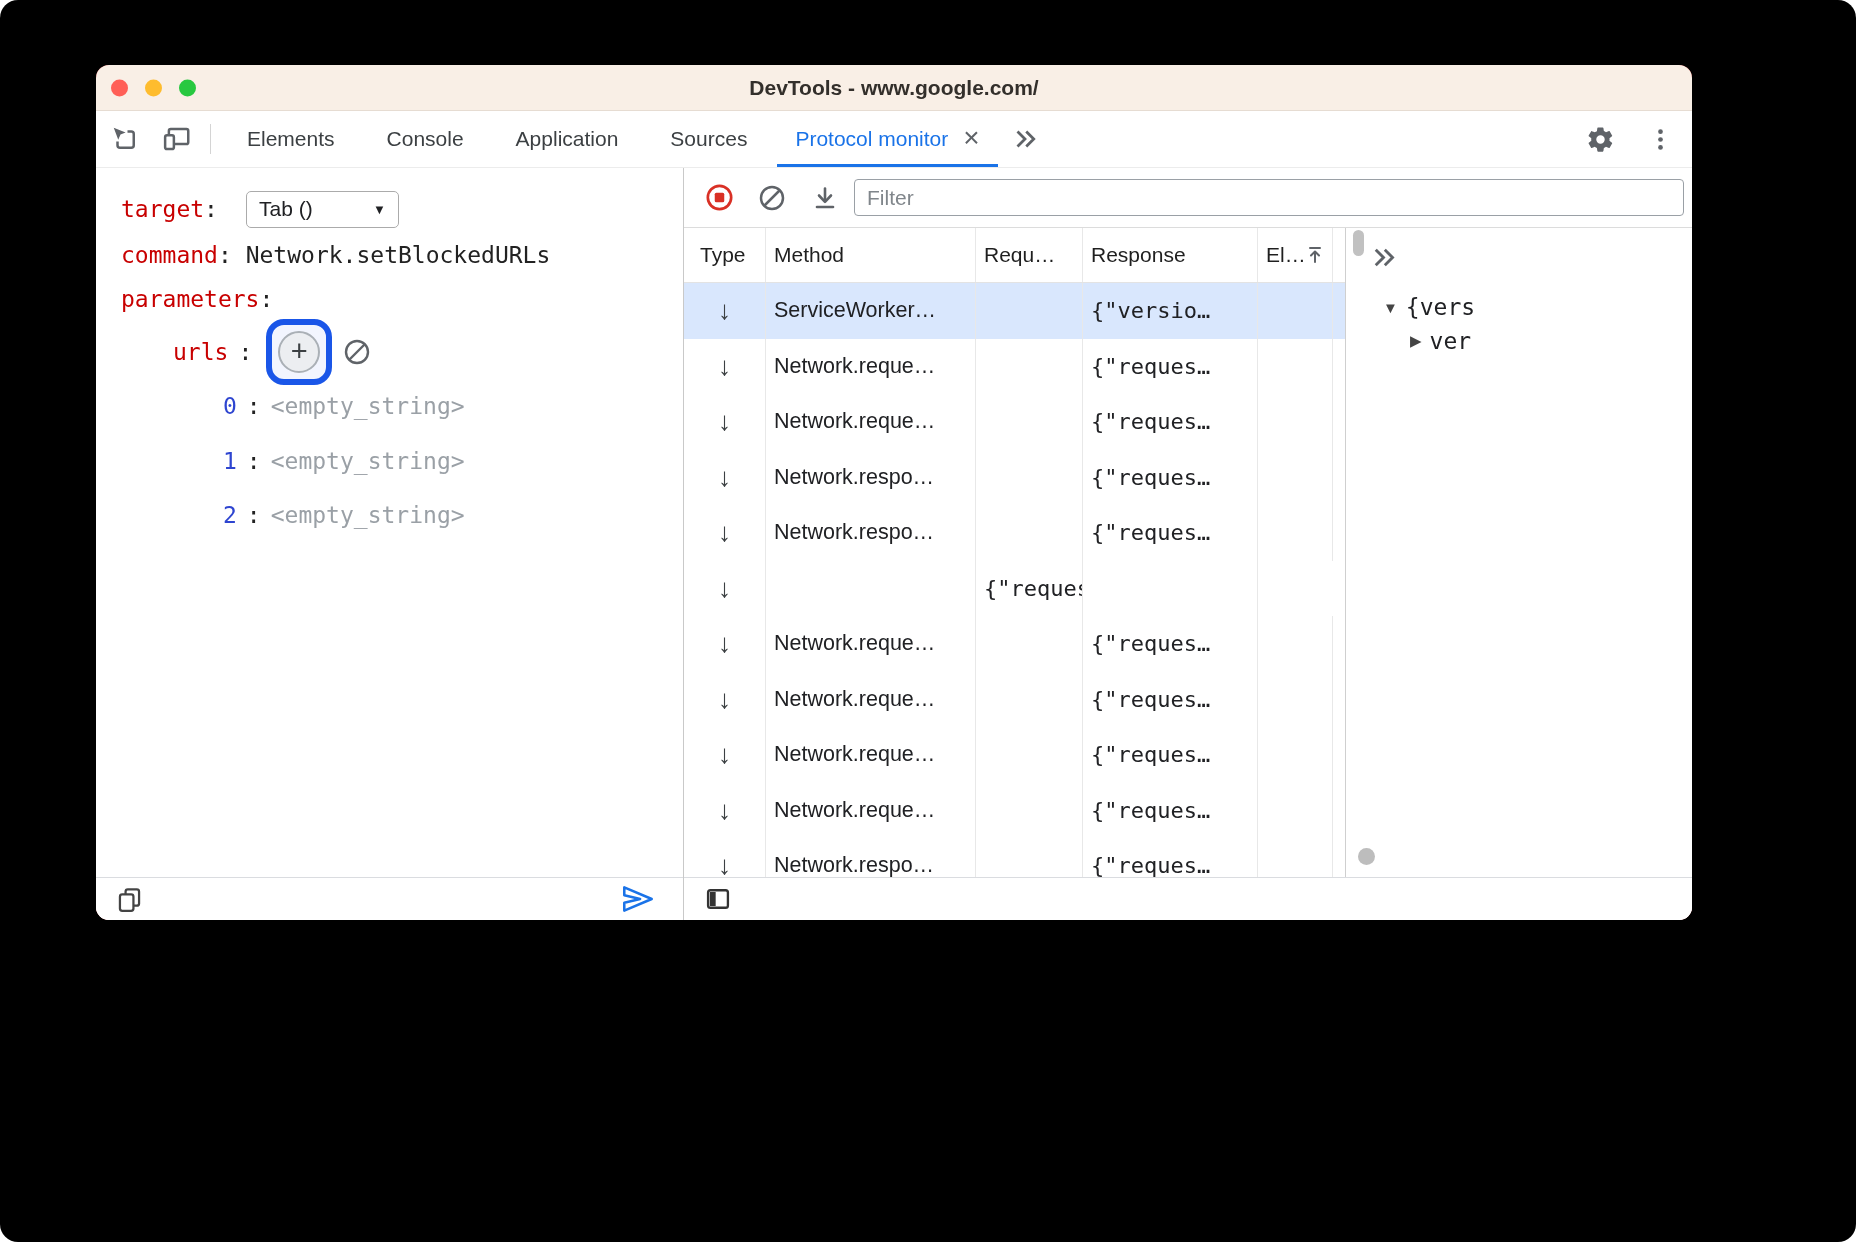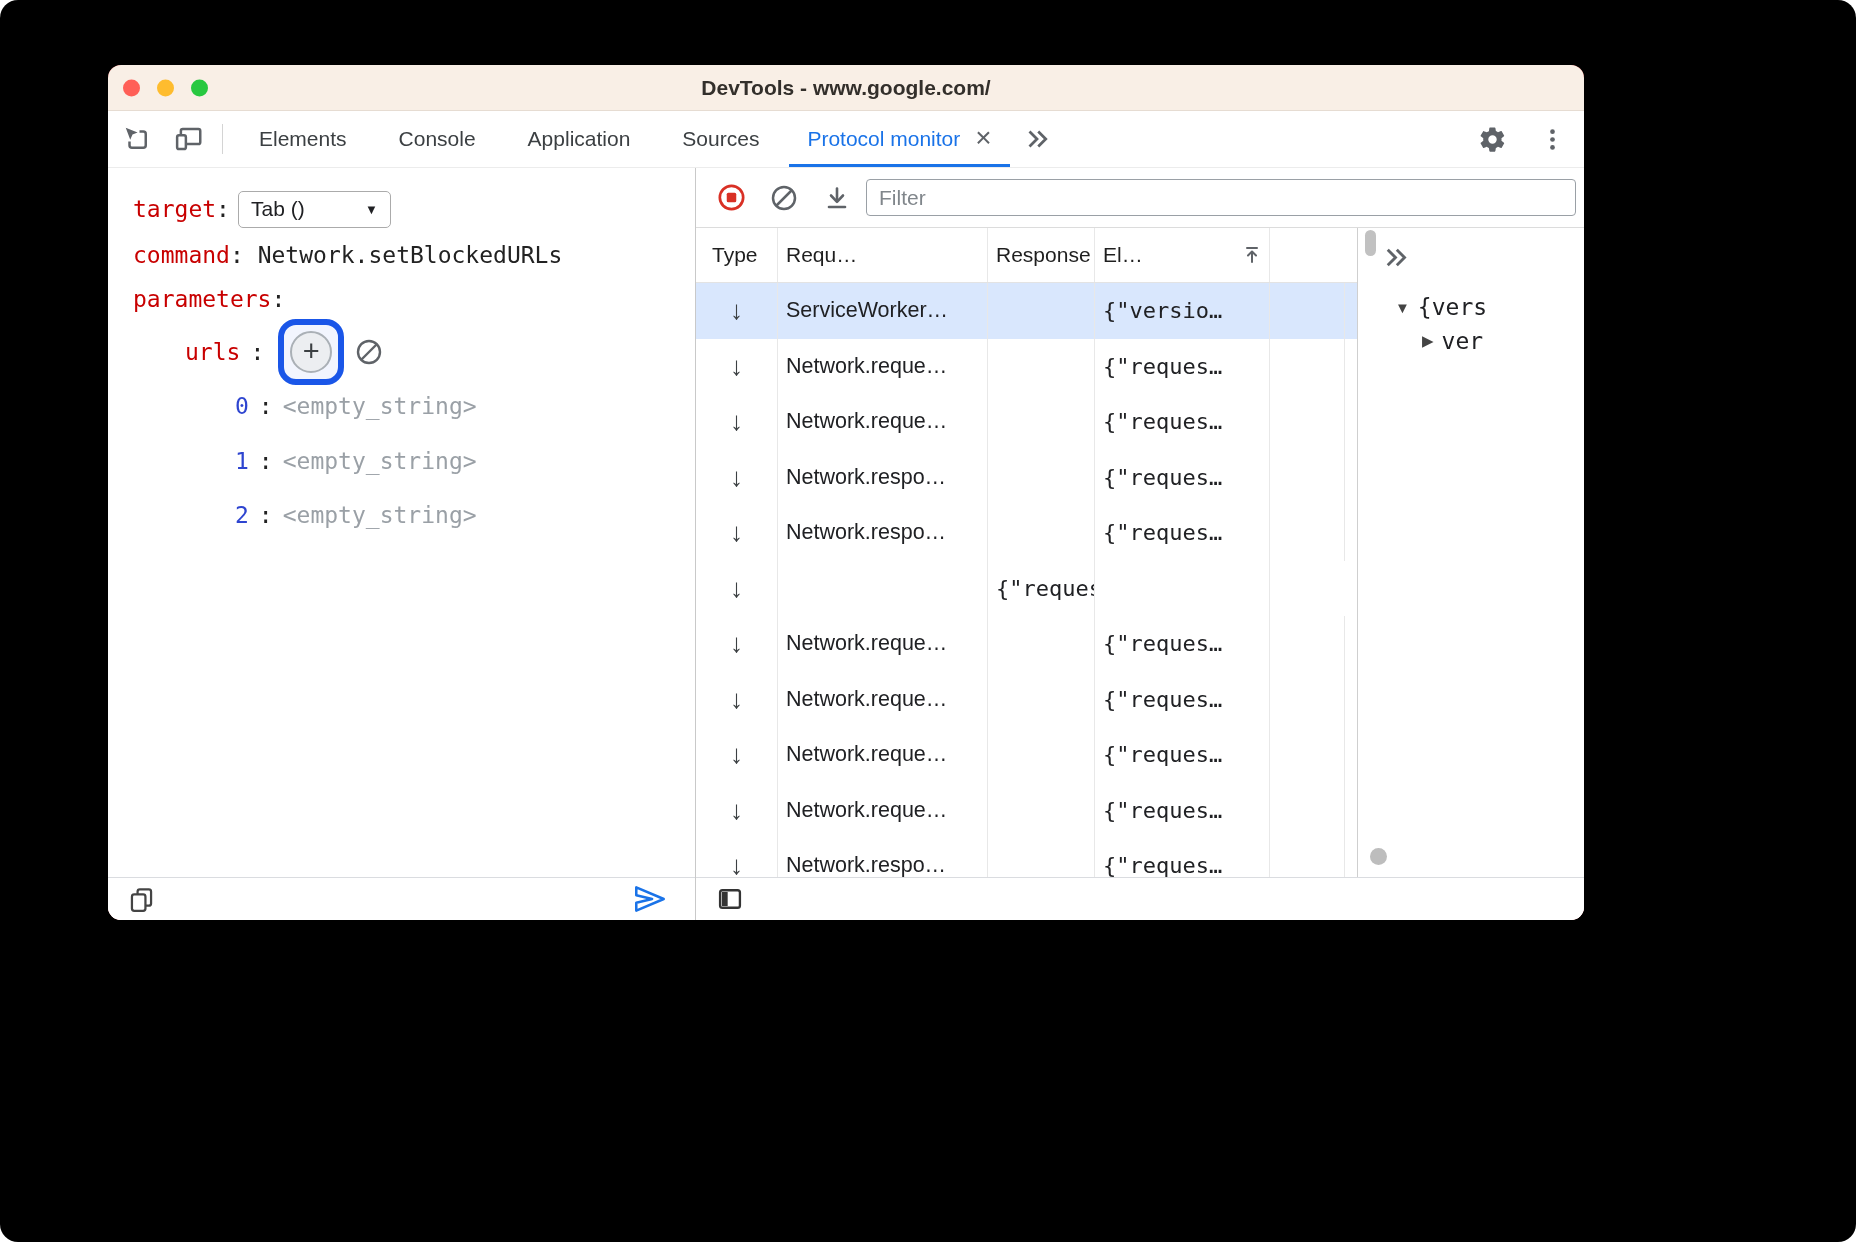--- a/index.html
+++ b/index.html
@@ -1,20 +1,20 @@
 <!DOCTYPE html>
 <html><head>
 <meta charset="utf-8">
 <style>
   * { box-sizing: border-box; margin: 0; padding: 0; }
   html,body { width:1856px; height:1242px; background:#ffffff; font-family:"Liberation Sans",sans-serif; }
   .backdrop { position:absolute; inset:0; background:#000; border-radius:18px; }
 
   .window {
-    position:absolute; left:108px; top:65px; width:1476px; height:855px;
+    position:absolute; left:96px; top:65px; width:1596px; height:855px;
     background:#b91c1c; border-radius:13px; overflow:hidden;
     box-shadow:0 35px 90px rgba(0,0,0,.7);
   }
 
   
   .titlebar { height:46px; background:#f9efe6; border-bottom:1px solid #e6dcd2;
     display:flex; align-items:center; justify-content:center; position:relative; }
   .traffic { position:absolute; left:15px; top:50%; transform:translateY(-50%); display:flex; gap:17px; }
   .light { width:17px; height:17px; border-radius:50%; }
   .light.red { background:#ff5f57; } .light.yellow { background:#febc2e; } .light.green { background:#28c840; }
@@ -48,21 +48,21 @@
   .colon { color:#222; }
   #l-target { left:25px; top:22px; height:38px; }
   #l-command { left:25px; top:74px; }
   #l-params { left:25px; top:118px; }
   #l-urls { left:77px; top:151px; height:66px; gap:10px; }
   #l-e0 { left:127px; top:225px; }
   #l-e1 { left:127px; top:280px; }
   #l-e2 { left:127px; top:334px; }
   .entry .colon { margin:0 10px; }
 
-  .dropdown { margin-left:8px; width:153px; height:37px; border:1.5px solid #ababab; border-radius:5px;
+  .dropdown { margin-left:28px; width:153px; height:37px; border:1.5px solid #ababab; border-radius:5px;
     background:#fff; display:flex; align-items:center; justify-content:space-between; padding:0 12px;
     font-family:"Liberation Sans",sans-serif; font-size:21px; color:#202124; cursor:pointer; }
   .dropdown .caret { font-size:13px; color:#202124; }
 
   .plus-highlight { width:66px; height:66px; border:6px solid #1a56e8; border-radius:18px;
     display:flex; align-items:center; justify-content:center; background:rgba(26,86,232,0.06); margin-left:4px; }
   .plus-circle { width:42px; height:42px; border-radius:50%; background:#eceef1; border:2px solid #aab0b6;
     display:flex; align-items:center; justify-content:center; cursor:pointer;
     font-family:"Liberation Sans",sans-serif; font-size:29px; color:#3c4043; line-height:1; padding-bottom:2px; }
 
@@ -268,20 +268,23 @@
         </span>
         <input class="filter-input" value="" placeholder="Filter" style="">
       </div>
 
       <div class="mon-body">
 
         <div class="table-area">
           <div class="grid thead">
             <div class="c type">
                 <span>Type</span>
+              </div>
+            <div class="c">
+                <span>Method</span>
               </div>
             <div class="c">
                 <span>Requ…</span>
               </div>
             <div class="c">
                 <span>Response</span>
               </div>
             <div class="c">
               <span>El…</span>
               <span class="sort-icon">

